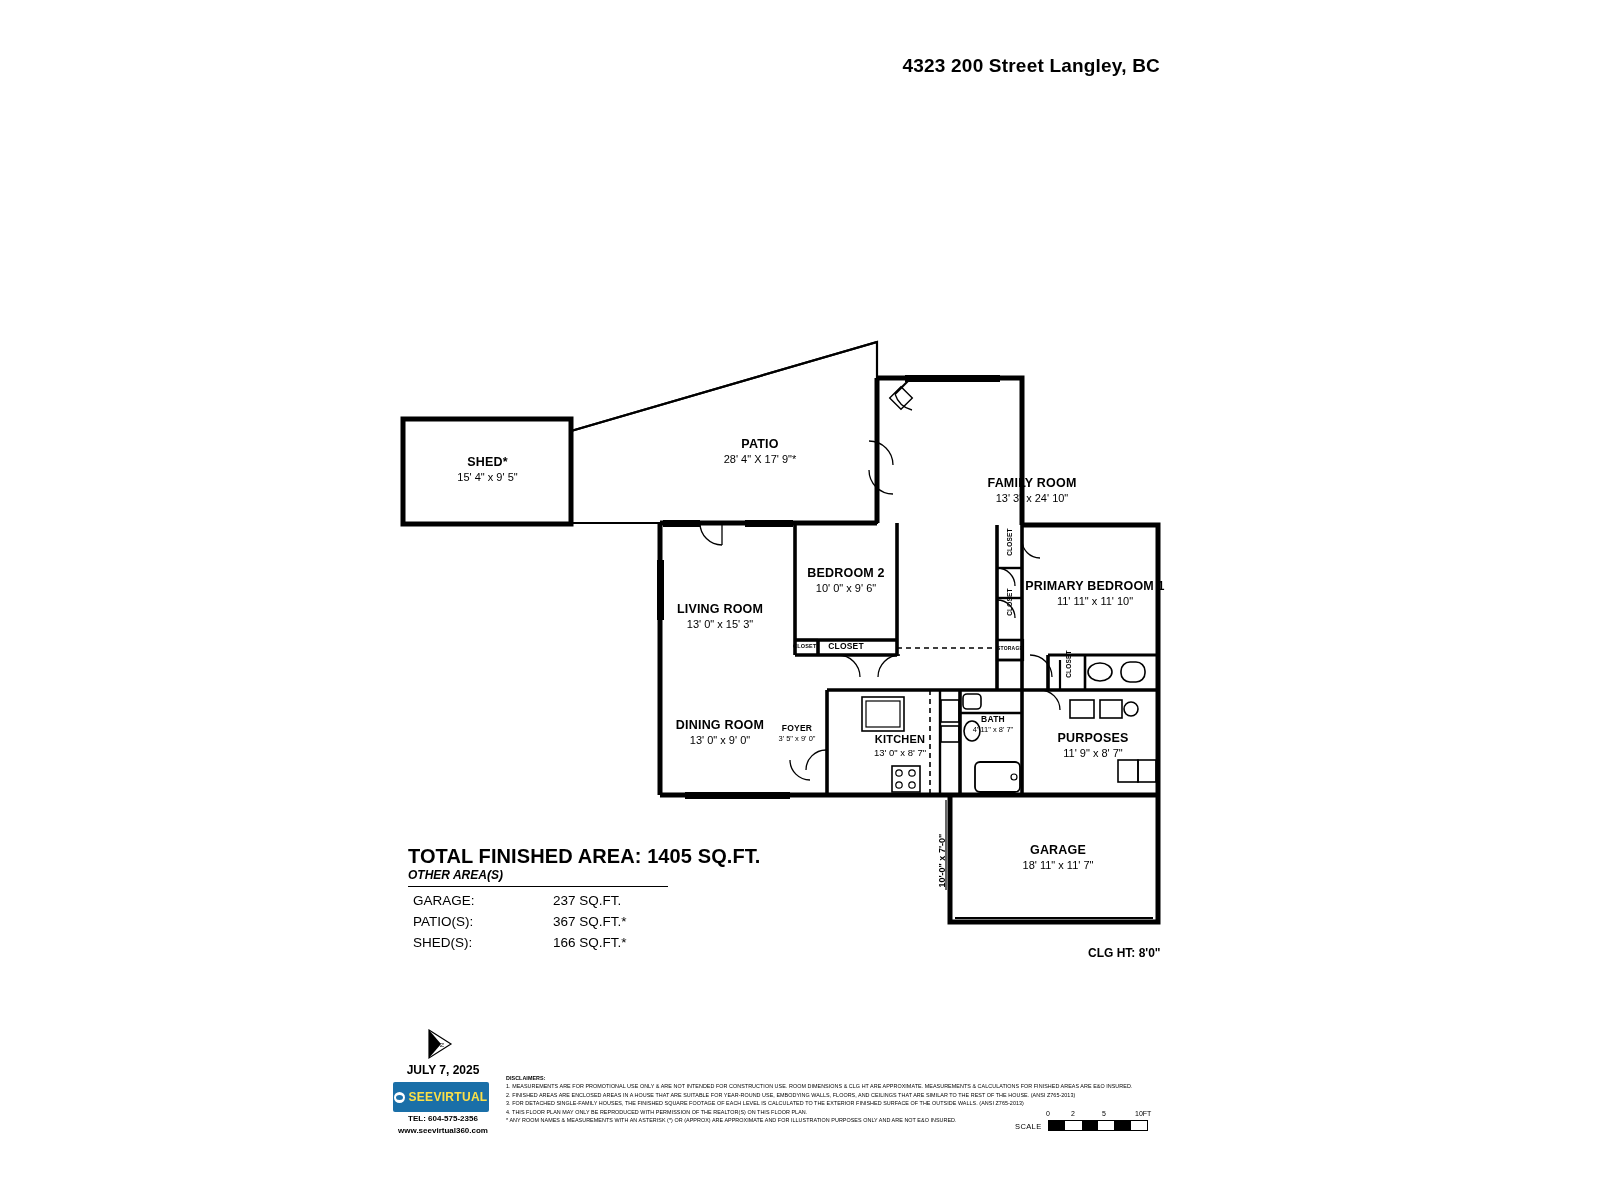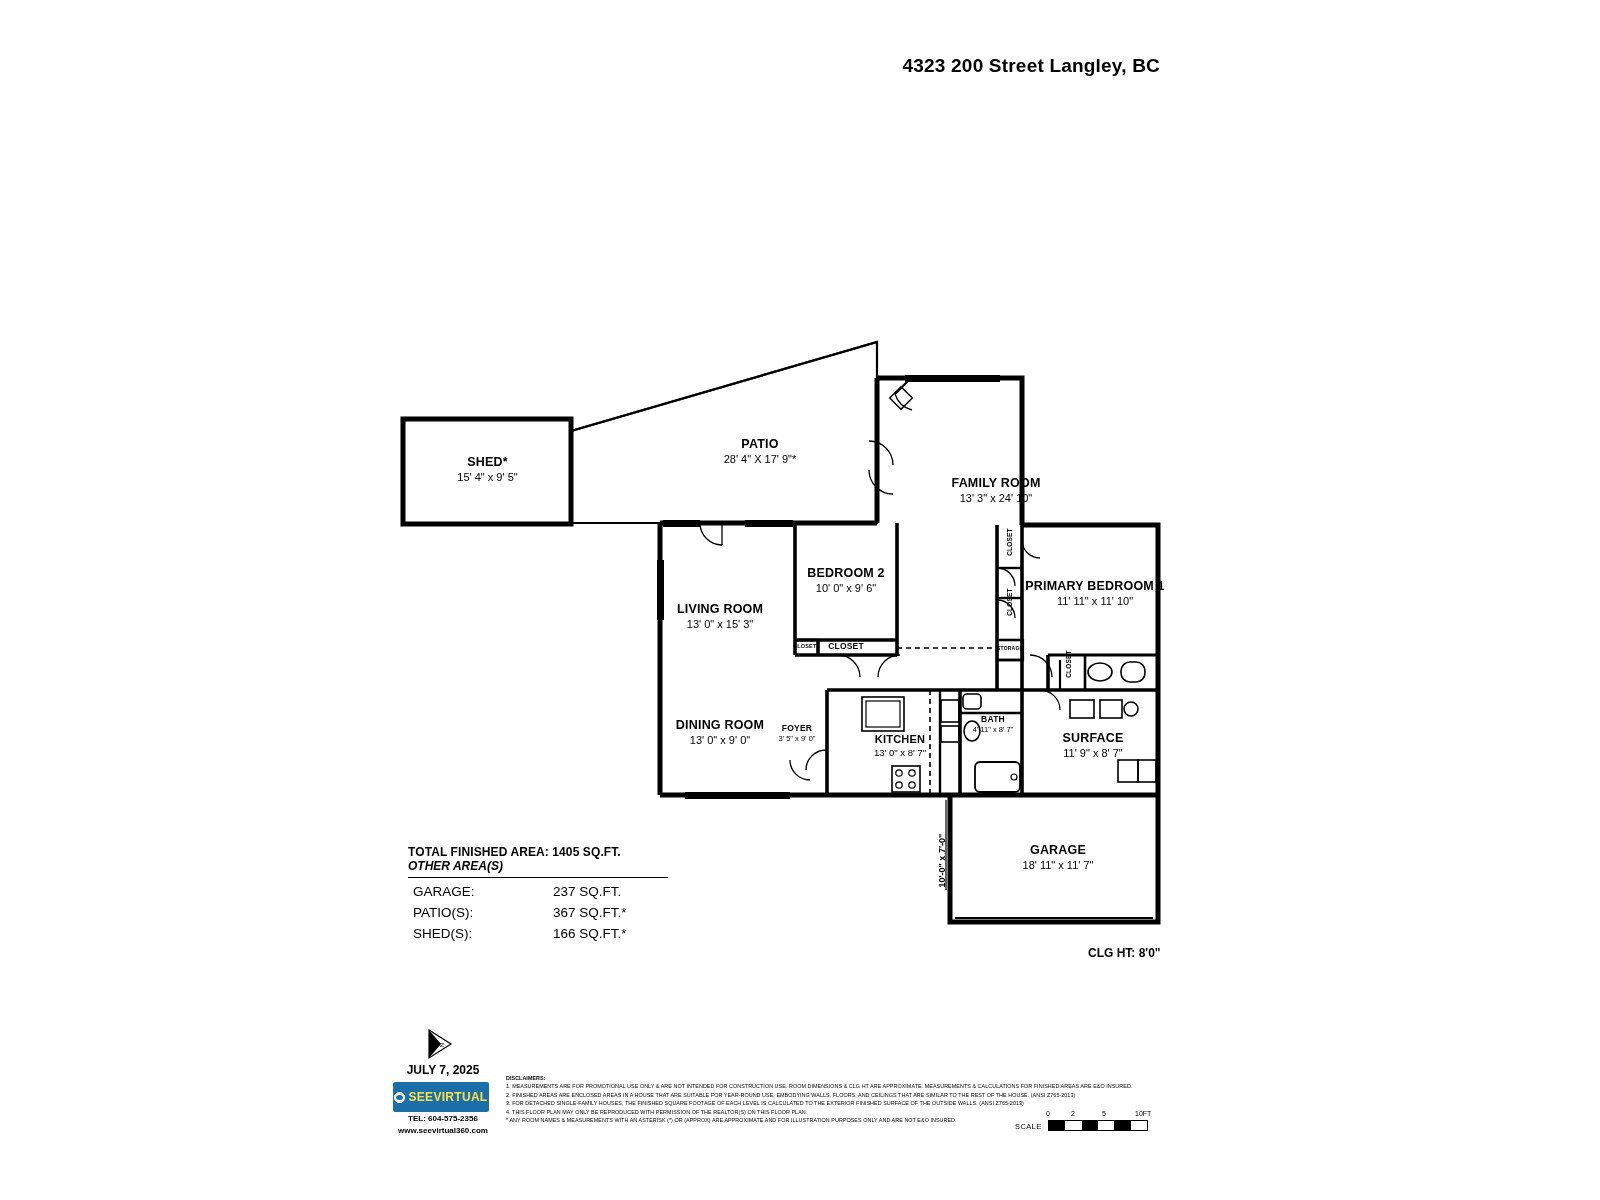--- a/index.html
+++ b/index.html
@@ -23,21 +23,21 @@
   .lbl{position:absolute;text-align:center;line-height:1.25;}
   .lbl .n{font-weight:bold;font-size:12.5px;letter-spacing:.2px;white-space:nowrap;}
   .lbl .d{font-size:11px;white-space:nowrap;}
   .lbl.sm .n{font-size:8.5px;}
   .lbl.sm .d{font-size:7.5px;}
   .lbl.xs .n{font-size:6.5px;}
   .lbl.vert{transform:rotate(-90deg);transform-origin:center center;}
 
   
   .summary{position:absolute;left:408px;top:845px;width:260px;}
-  .summary .total{font-size:12px;font-weight:bold;letter-spacing:.1px;white-space:nowrap;}
+  .summary .total{font-size:20px;font-weight:bold;letter-spacing:.1px;white-space:nowrap;}
   .summary .other{margin-top:0;font-size:12px;font-style:italic;font-weight:bold;}
   .summary hr{border:none;border-top:1px solid #000;margin:4px 0 6px 0;}
   .summary .row{display:flex;justify-content:space-between;font-size:13.5px;margin:6px 5px;}
   .summary .row .v{width:110px;text-align:left;}
 
   .clg{position:absolute;left:1088px;top:946px;font-size:12px;font-weight:bold;white-space:nowrap;}
 
   
   .date{position:absolute;left:393px;top:1063px;width:100px;text-align:center;font-size:12px;font-weight:bold;}
   .logo{position:absolute;left:393px;top:1082px;width:96px;height:30px;background:#1a6fa8;border-radius:2px;
@@ -197,21 +197,21 @@
   <div class="lbl" style="left:405px;top:455px;width:165px;">
     <div class="n">SHED*</div>
     <div class="d">15' 4" x 9' 5"</div>
   </div>
 
   <div class="lbl" style="left:655px;top:437px;width:210px;">
     <div class="n">PATIO</div>
     <div class="d">28' 4" X 17' 9"*</div>
   </div>
 
-  <div class="lbl" style="left:856px;top:476px;width:220px;padding-left:30px;">
+  <div class="lbl" style="left:892px;top:476px;width:220px;padding-left:30px;">
     <div class="n">FAMILY ROOM</div>
     <div class="d">13' 3" x 24' 10"</div>
   </div>
 
   <div class="lbl" style="left:782px;top:566px;width:128px;">
     <div class="n">BEDROOM 2</div>
     <div class="d">10' 0" x 9' 6"</div>
   </div>
 
   <div class="lbl" style="left:1005px;top:579px;width:180px;">
@@ -238,21 +238,21 @@
     <div class="n" style="font-size:11px;">KITCHEN</div>
     <div class="d" style="font-size:9.5px;">13' 0" x 8' 7"</div>
   </div>
 
   <div class="lbl sm" style="left:962px;top:714px;width:62px;">
     <div class="n">BATH</div>
     <div class="d">4' 11" x 8' 7"</div>
   </div>
 
   <div class="lbl" style="left:1030px;top:731px;width:126px;">
-    <div class="n">SURFACE</div>
+    <div class="n">PURPOSES</div>
     <div class="d">11' 9" x 8' 7"</div>
   </div>
 
   <div class="lbl" style="left:988px;top:843px;width:140px;">
     <div class="n">GARAGE</div>
     <div class="d">18' 11" x 11' 7"</div>
   </div>
 
   <div class="lbl sm vert" style="left:903px;top:855px;width:80px;">
     <div class="d" style="font-size:9px;font-weight:bold;">10'-0" x 7'-0"</div>

